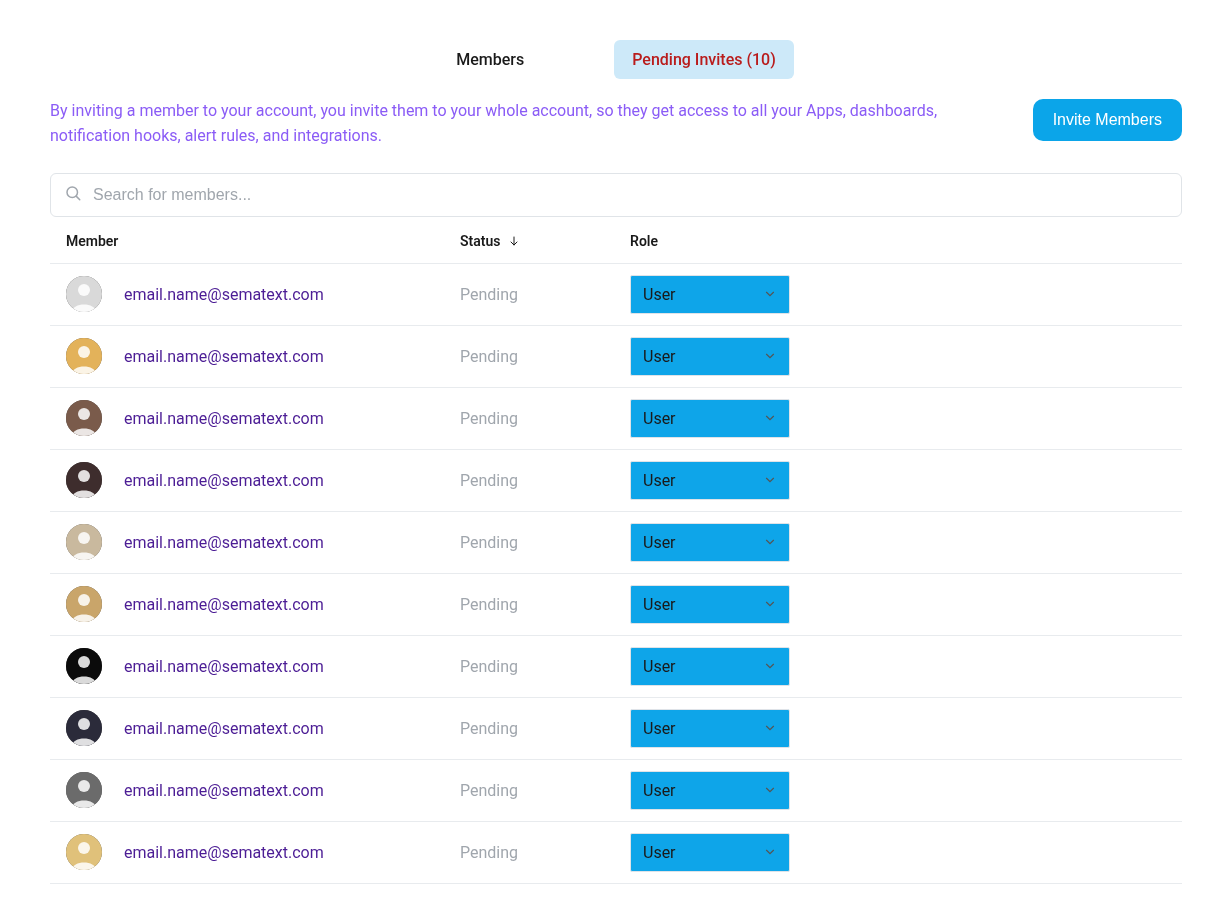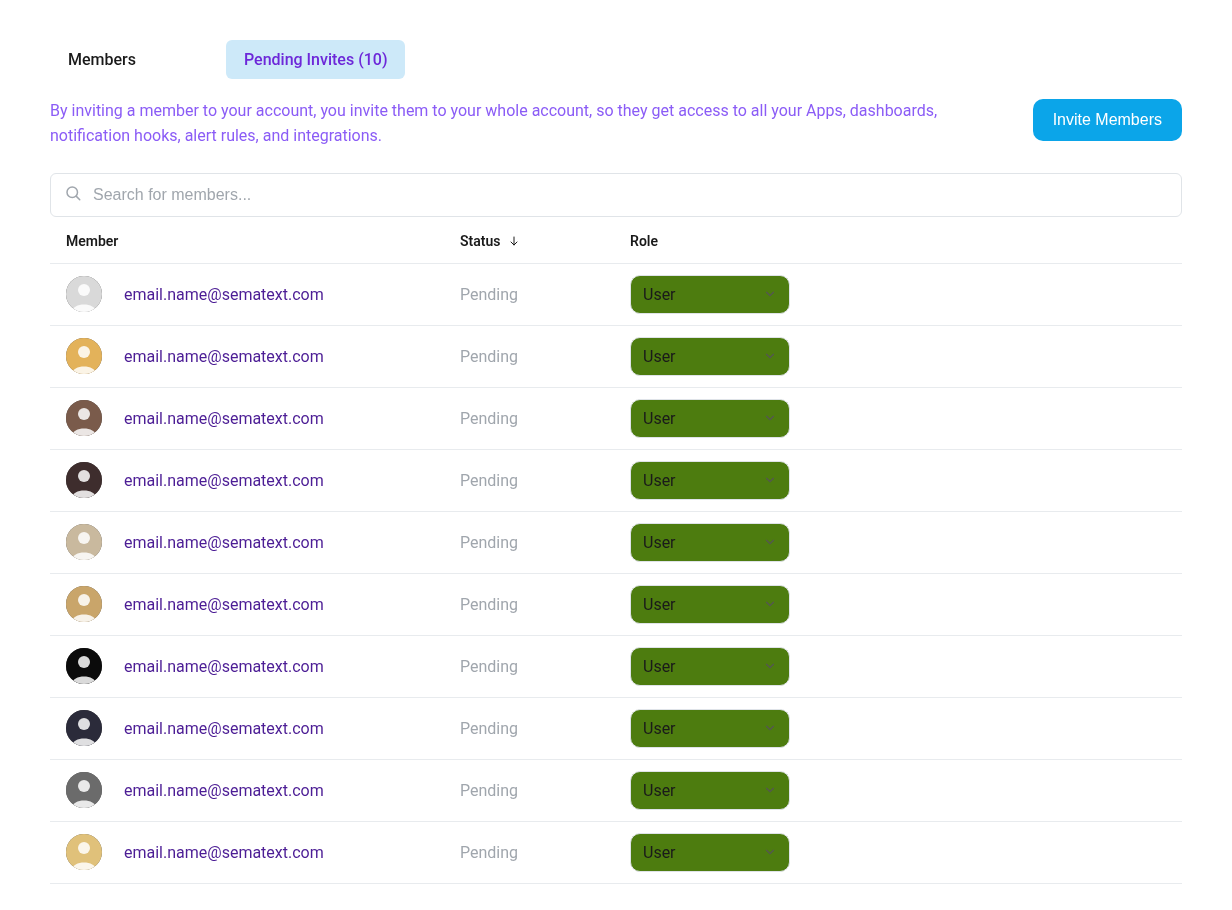--- a/index.html
+++ b/index.html
@@ -7,32 +7,33 @@
       font-family: -apple-system, BlinkMacSystemFont, "Segoe UI", Roboto, Helvetica, Arial, sans-serif;
       background: #fff;
       color: #1a1a1a;
       padding: 40px 50px;
       width: 1232px;
     }
     .tabs {
       display: flex;
       gap: 32px;
       margin-bottom: 20px;
+      justify-content: center;
     }
     .tab {
       padding: 10px 18px;
       border-radius: 6px;
       font-size: 16px;
       font-weight: 500;
       cursor: pointer;
       color: #1a1a1a;
     }
     .tab.active {
       background: #cde9f9;
-      color: #6d28d9;
+      color: #b91c1c;
       margin-left: 40px;
     }
     .header-row {
       display: flex;
       justify-content: space-between;
       align-items: flex-start;
       gap: 40px;
       margin-bottom: 24px;
     }
     .description {
@@ -118,25 +119,25 @@
       font-size: 16px;
       color: #4c1d95;
     }
     .status {
       font-size: 16px;
       color: #a0a6ad;
     }
     .role-select {
       position: relative;
       border: 1px solid #dfe3e8;
-      border-radius: 10px;
+      border-radius: 2px;
       padding: 9px 12px;
       font-size: 16px;
       color: #1a1a1a;
-      background: #4d7c0f;
+      background: #0ea5e9;
       cursor: pointer;
       display: flex;
       justify-content: space-between;
       align-items: center;
       width: 160px;
     }
     .chevron { color: #555; display: inline-flex; }
   </style>
 </head>
 <body>

